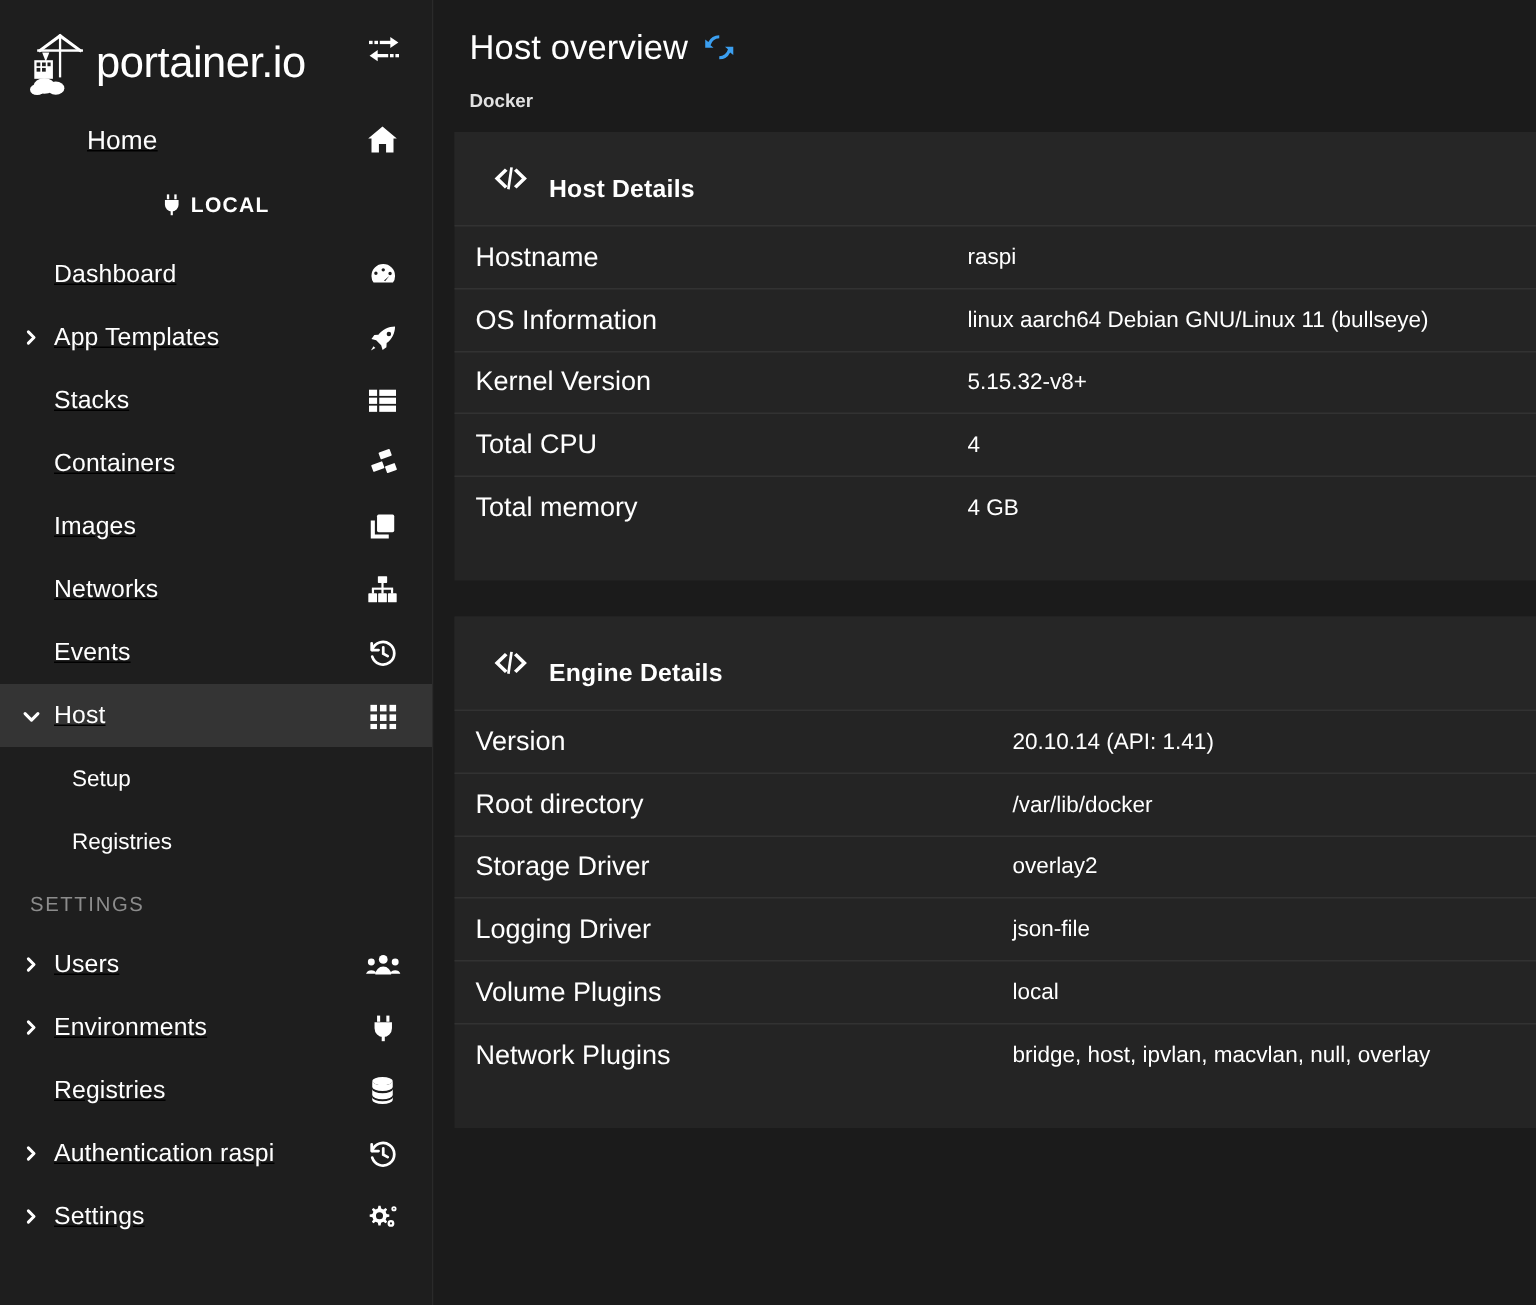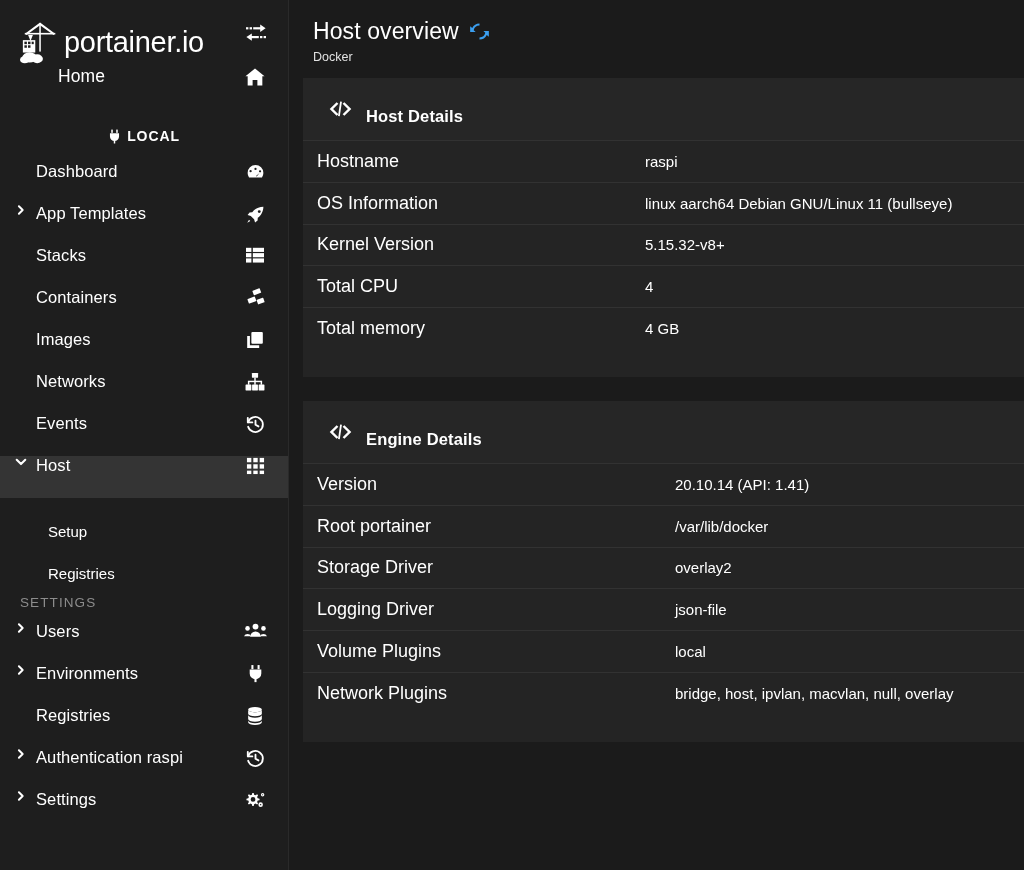--- a/index.html
+++ b/index.html
@@ -49,24 +49,25 @@
   .brand-toggle {
     width: 28px; height: 24px;
     display: flex; align-items: center; justify-content: center;
     cursor: pointer;
     flex: none;
   }
 
   .nav-item {
     height: 42px;
     display: flex;
-    align-items: flex-start;
+    align-items: center;
     padding: 0 20px 0 10px;
     cursor: pointer;
     position: relative;
+    text-decoration: underline;
   }
   .nav-item .chev {
     width: 22px; min-width: 22px;
     display: flex; align-items: center; justify-content: center;
     color: #ffffff;
   }
   .nav-item .nav-label {
     flex: 1;
     color: #ffffff;
     font-size: 16.5px;
@@ -100,21 +101,21 @@
     font-size: 14px;
     font-weight: 600;
     letter-spacing: 0.9px;
   }
 
   .nav-spacer-sm { height: 10px; }
 
   .sub-item {
     height: 42px;
     display: flex;
-    align-items: flex-end;
+    align-items: center;
     padding-left: 48px;
     cursor: pointer;
   }
   .sub-item span {
     color: #ffffff;
     font-size: 15px;
     font-weight: 400;
   }
 
   .section-title {
@@ -150,24 +151,24 @@
     font-size: 23px;
     font-weight: 400;
     letter-spacing: 0.1px;
   }
   .refresh-btn {
     display: flex; align-items: center; justify-content: center;
     width: 22px; height: 22px;
     cursor: pointer;
   }
   .page-sub {
-    margin-top: 5px;
+    margin-top: 15px;
     color: #e2e2e2;
     font-size: 12.5px;
-    font-weight: 400;
+    font-weight: 700;
   }
 
   .panel {
     margin: 0 0 0 14px;
     width: 996px;
     background: #242424;
     margin-bottom: 24px;
   }
   .panel-head {
     height: 62px;
@@ -547,21 +548,21 @@
           </svg>
         </span>
         <span class="panel-title">Engine Details</span>
       </div>
       <div class="panel-body">
         <div class="kv-row">
           <span class="kv-key">Version</span>
           <span class="kv-val">20.10.14 (API: 1.41)</span>
         </div>
         <div class="kv-row">
-          <span class="kv-key">Root portainer</span>
+          <span class="kv-key">Root directory</span>
           <span class="kv-val">/var/lib/docker</span>
         </div>
         <div class="kv-row">
           <span class="kv-key">Storage Driver</span>
           <span class="kv-val">overlay2</span>
         </div>
         <div class="kv-row">
           <span class="kv-key">Logging Driver</span>
           <span class="kv-val">json-file</span>
         </div>

